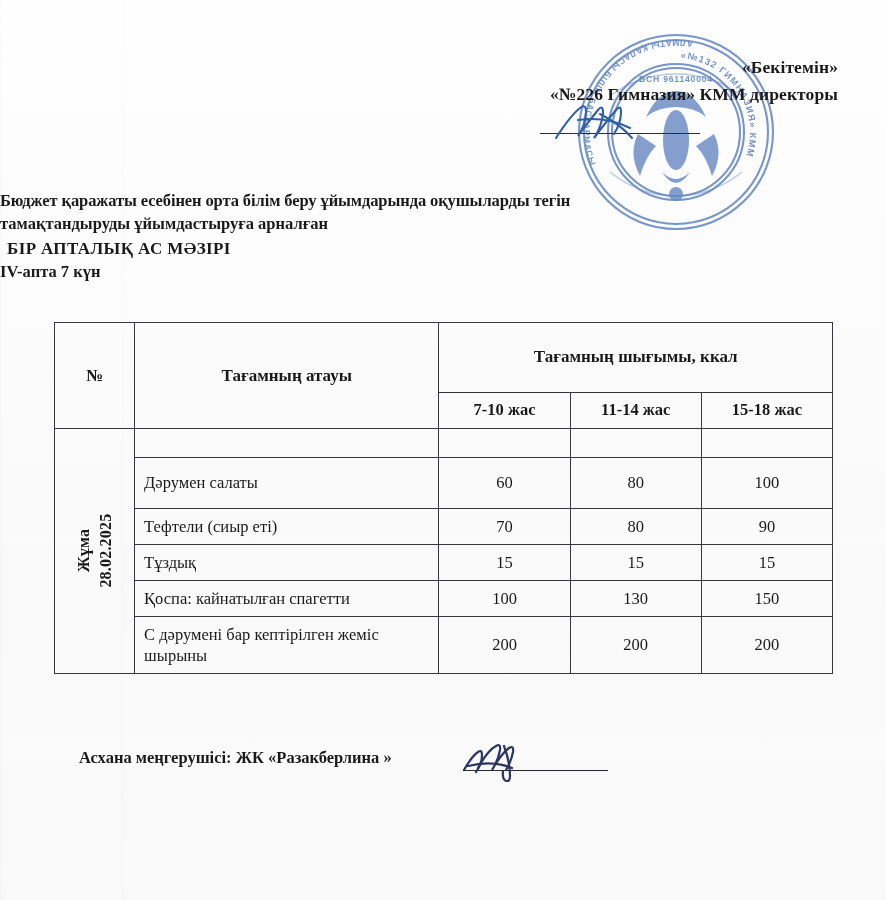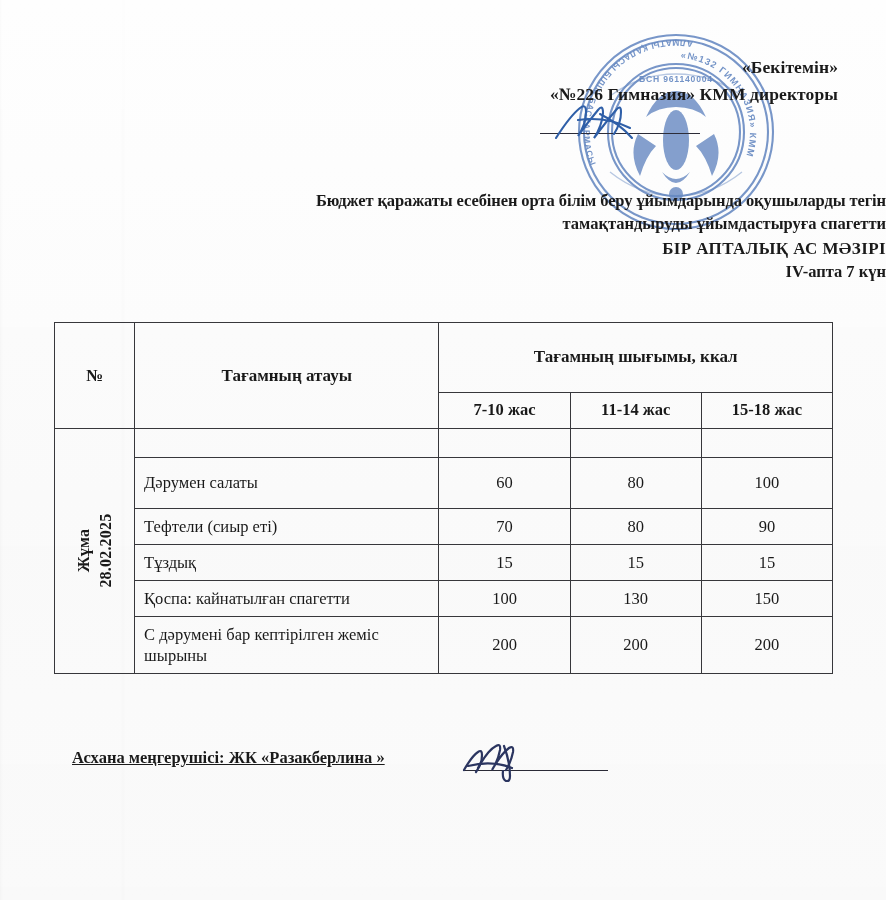--- a/index.html
+++ b/index.html
@@ -80,21 +80,21 @@
     pointer-events: none;
     mix-blend-mode: multiply;
   }
 
   
   .title-block {
     position: absolute;
     top: 190px;
     left: 0;
     width: 886px;
-    text-align: right;
+    text-align: left;
     font-weight: bold;
     font-size: 16.5px;
     line-height: 1.38;
     z-index: 4;
   }
   .title-block .t1 { letter-spacing: -.1px; }
   .title-block .t3 {
     font-size: 17px;
     letter-spacing: .4px;
     margin-top: 1px;
@@ -162,27 +162,26 @@
     text-align: center;
     font-size: 16.5px;
   }
   tr.r-tall td { height: 42px; }
   tr.r-short td { height: 27px; }
   tr.r-last td { height: 48px; }
 
   
   .footer-sign {
     position: absolute;
-    left: 72px;
+    left: 79px;
     top: 748px;
     font-weight: bold;
     font-size: 16.5px;
     white-space: nowrap;
     z-index: 4;
-    text-decoration: underline;
   }
   .sig-line-bottom {
     position: absolute;
     left: 463px;
     top: 770px;
     width: 145px;
     height: 0;
     border-top: 1.7px solid #2a2a36;
     z-index: 4;
   }
@@ -246,21 +245,21 @@
   <svg class="sig-top" viewBox="0 0 150 48" xmlns="http://www.w3.org/2000/svg">
     <g fill="none" stroke="#2f5fa8" stroke-width="2.1" stroke-linecap="round">
       <path d="M8 40 q14 -22 24 -30 q6 -5 6 4 q0 12 -8 24 q10 -14 20 -26 q5 -6 5 3 q-1 13 -9 25 q12 -16 22 -28 q5 -6 5 2 q0 11 -7 22"></path>
       <path d="M30 22 q28 -4 52 8"></path>
       <path d="M52 16 q20 10 32 24"></path>
     </g>
   </svg>
 
   <div class="title-block">
     <div class="t1">Бюджет қаражаты есебінен орта білім беру ұйымдарында оқушыларды тегін</div>
-    <div class="t2">тамақтандыруды ұйымдастыруға спагетти</div>
+    <div class="t2">тамақтандыруды ұйымдастыруға арналған</div>
     <div class="t3">БІР АПТАЛЫҚ АС МӘЗІРІ</div>
     <div class="t4">IV-апта 7 күн</div>
   </div>
 
   <table class="menu-table">
     <colgroup>
       <col class="th-num">
         <col class="th-name">
       <col class="th-age">
         <col class="th-age">

